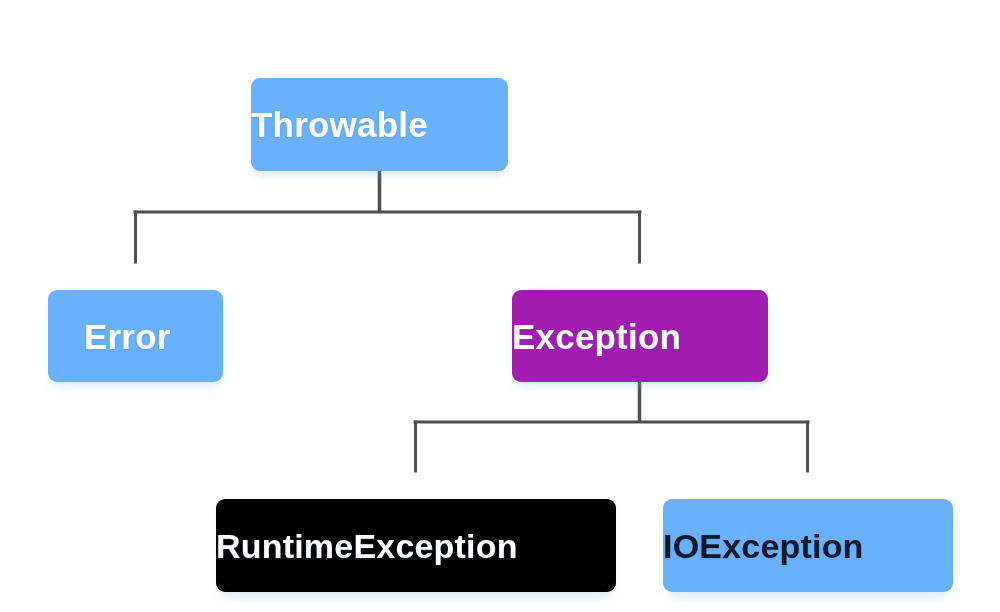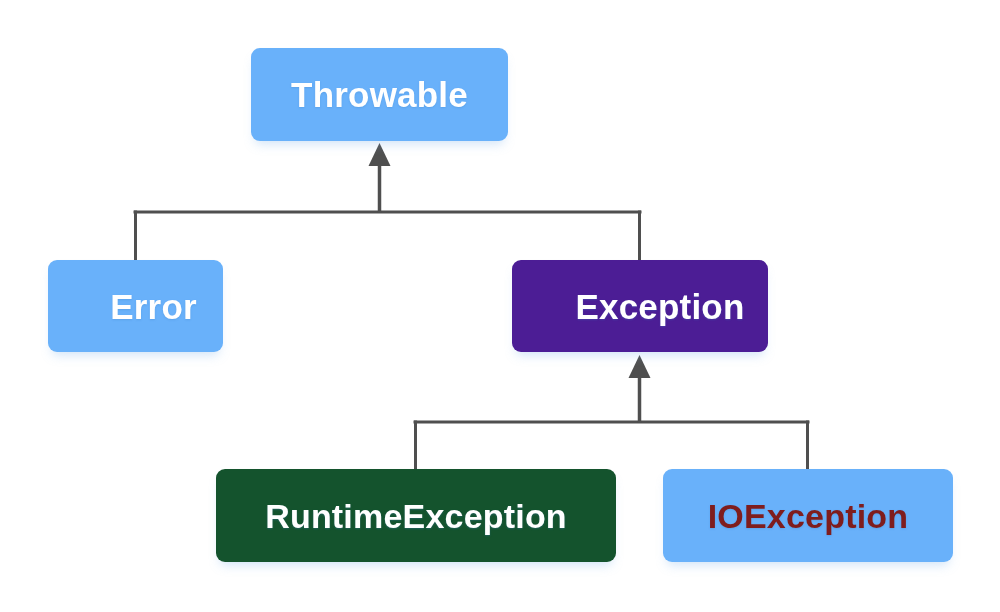--- a/index.html
+++ b/index.html
@@ -28,24 +28,25 @@
     width: 1000px;
     height: 612px;
     z-index: 1;
   }
   .node {
     position: absolute;
     z-index: 2;
     box-sizing: border-box;
     display: flex;
     align-items: center;
-    justify-content: center;
+    justify-content: flex-start;
     border-radius: 9px;
     background: #69b1fa;
     box-shadow: 0 7px 11px -4px rgba(120, 175, 235, 0.34);
+    margin-top: 30px;
     -webkit-font-smoothing: antialiased;
   }
   .node-label {
     color: #ffffff;
     font-family: "Liberation Sans", sans-serif;
     font-weight: bold;
     font-size: 35px;
     line-height: 1;
     letter-spacing: 0.2px;
     white-space: nowrap;
@@ -97,25 +98,25 @@
   </svg>
 
   <div class="node" id="node-throwable" style="background: rgb(105, 177, 250);">
     <span class="node-label" style="color: rgb(255, 255, 255);">Throwable</span>
   </div>
 
   <div class="node" id="node-error" style="background: rgb(105, 177, 250); padding-left: 36px;">
     <span class="node-label" style="color: rgb(255, 255, 255);">Error</span>
   </div>
 
-  <div class="node" id="node-exception" style="background: #4c1d95; padding-left: 40px;">
+  <div class="node" id="node-exception" style="background: #a21caf;">
     <span class="node-label" style="color: rgb(255, 255, 255);">Exception</span>
   </div>
 
-  <div class="node" id="node-runtimeexception" style="background: #14532d;">
+  <div class="node" id="node-runtimeexception" style="background: #000000;">
     <span class="node-label" style="color: rgb(255, 255, 255);">RuntimeException</span>
   </div>
 
   <div class="node" id="node-ioexception" style="background: rgb(105, 177, 250);">
-    <span class="node-label" style="color: #7f1d1d;">IOException</span>
+    <span class="node-label" style="color: #0f172a;">IOException</span>
   </div>
 
 </div>
 
 </body></html>

